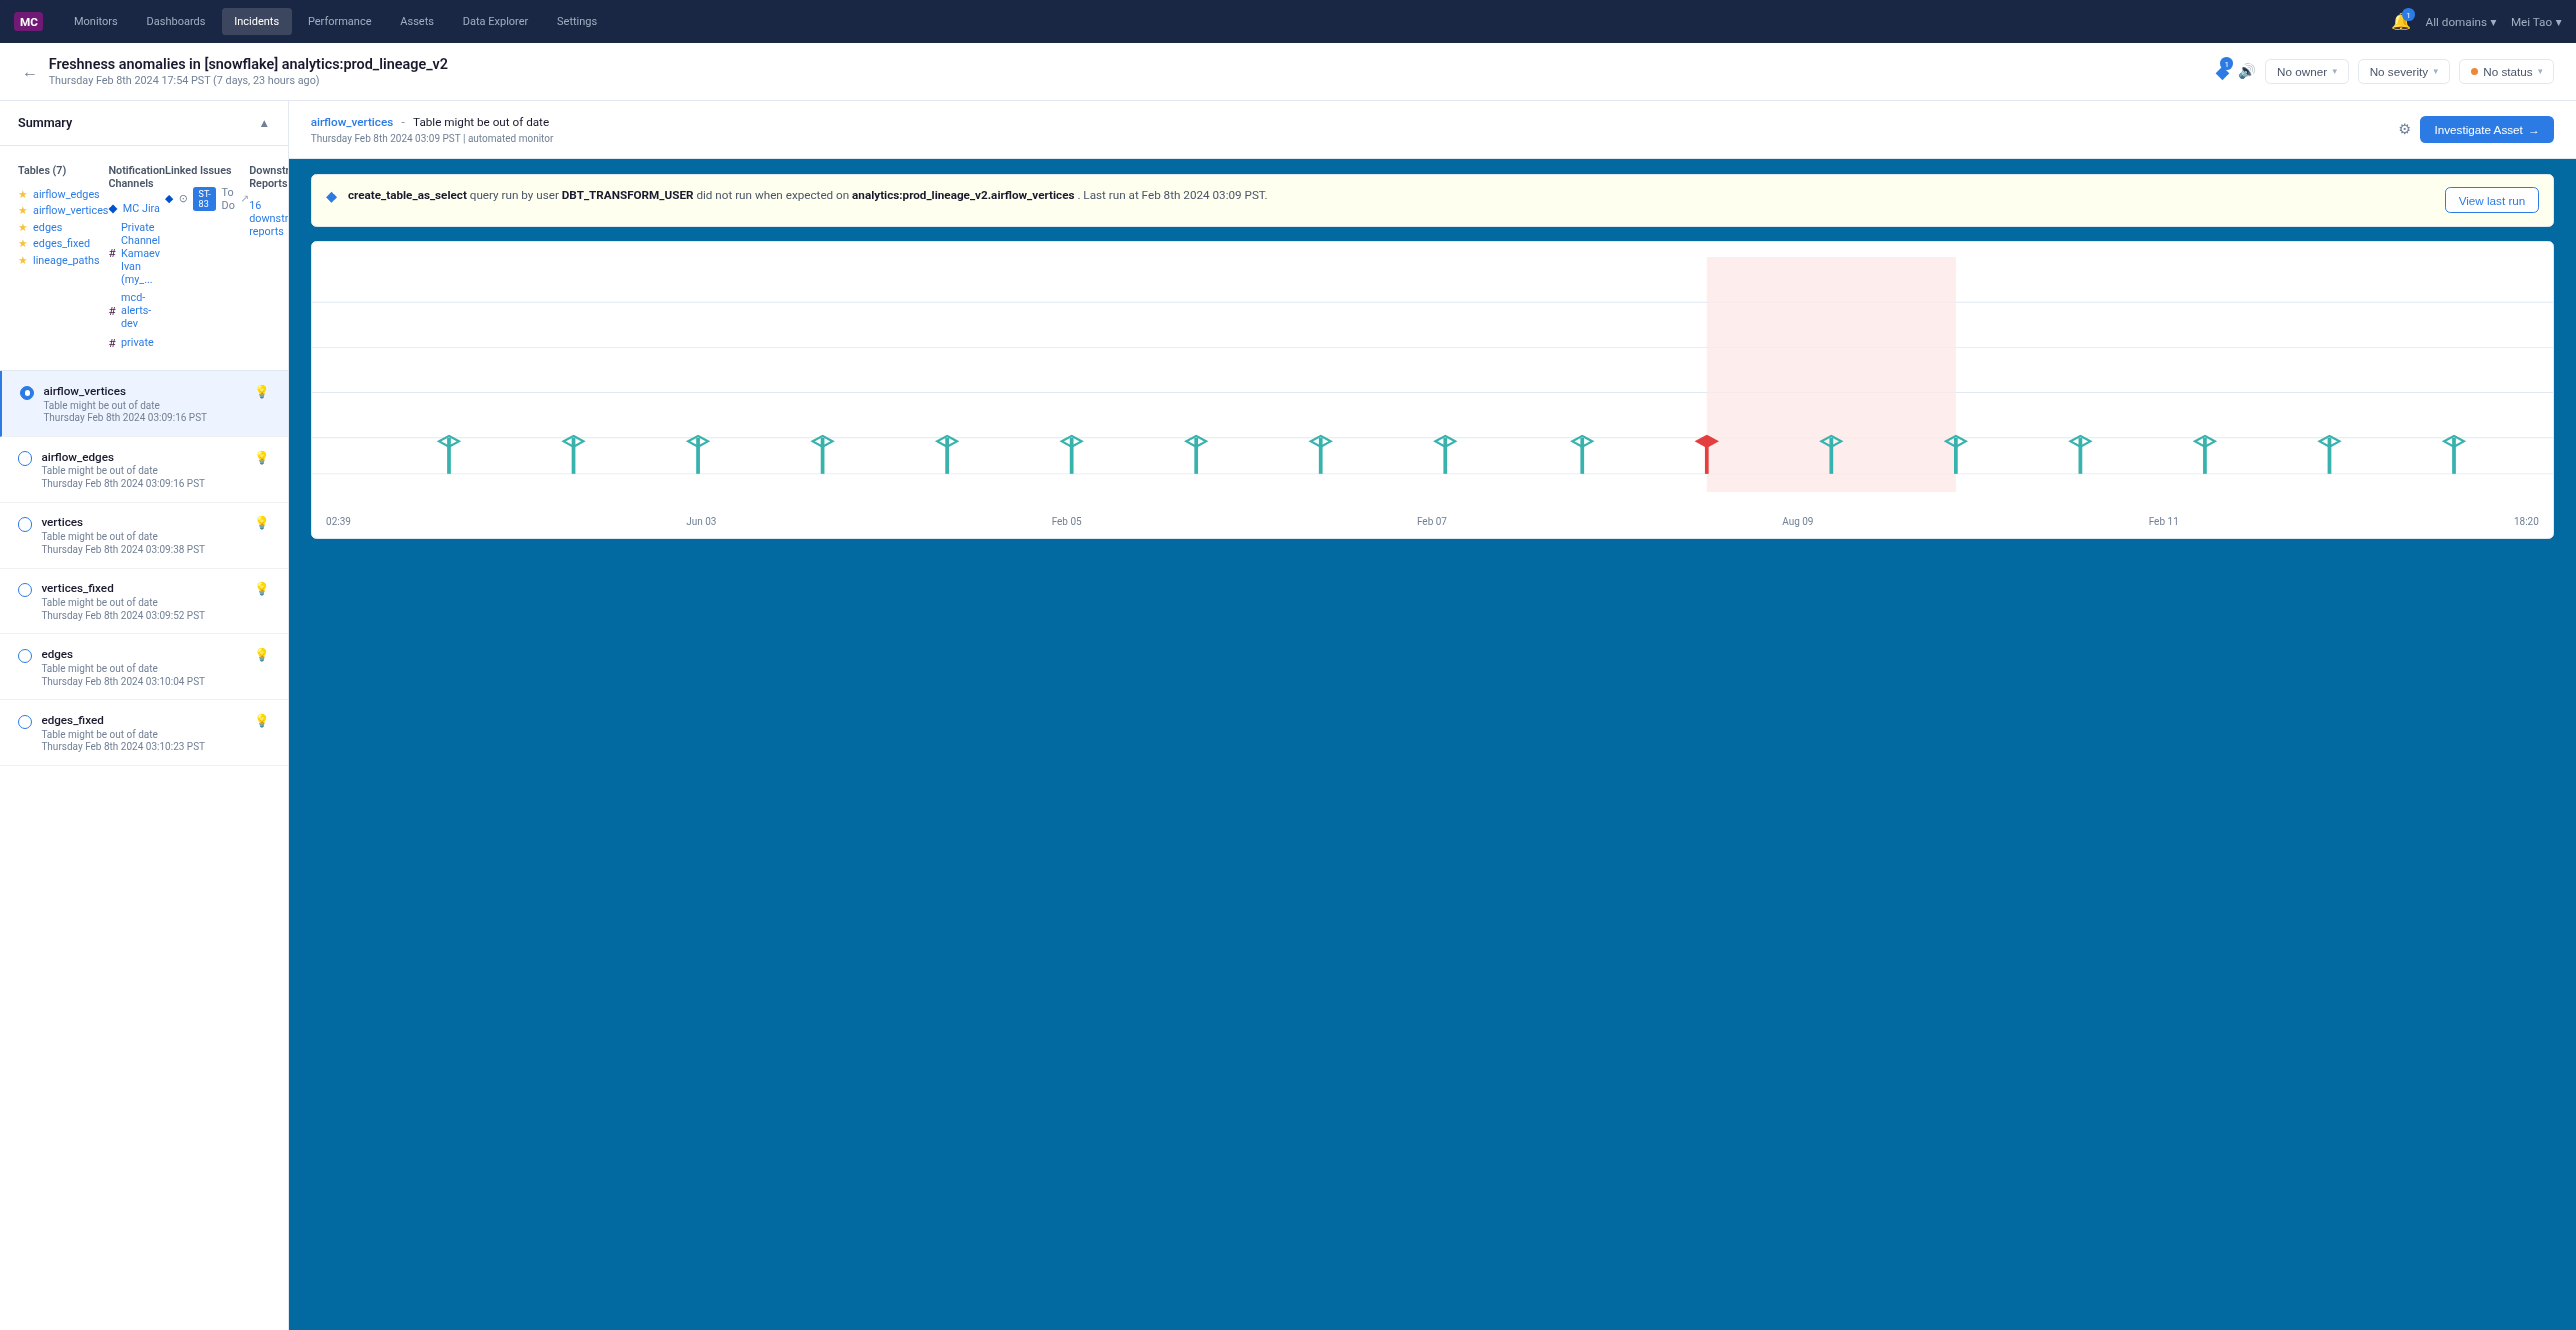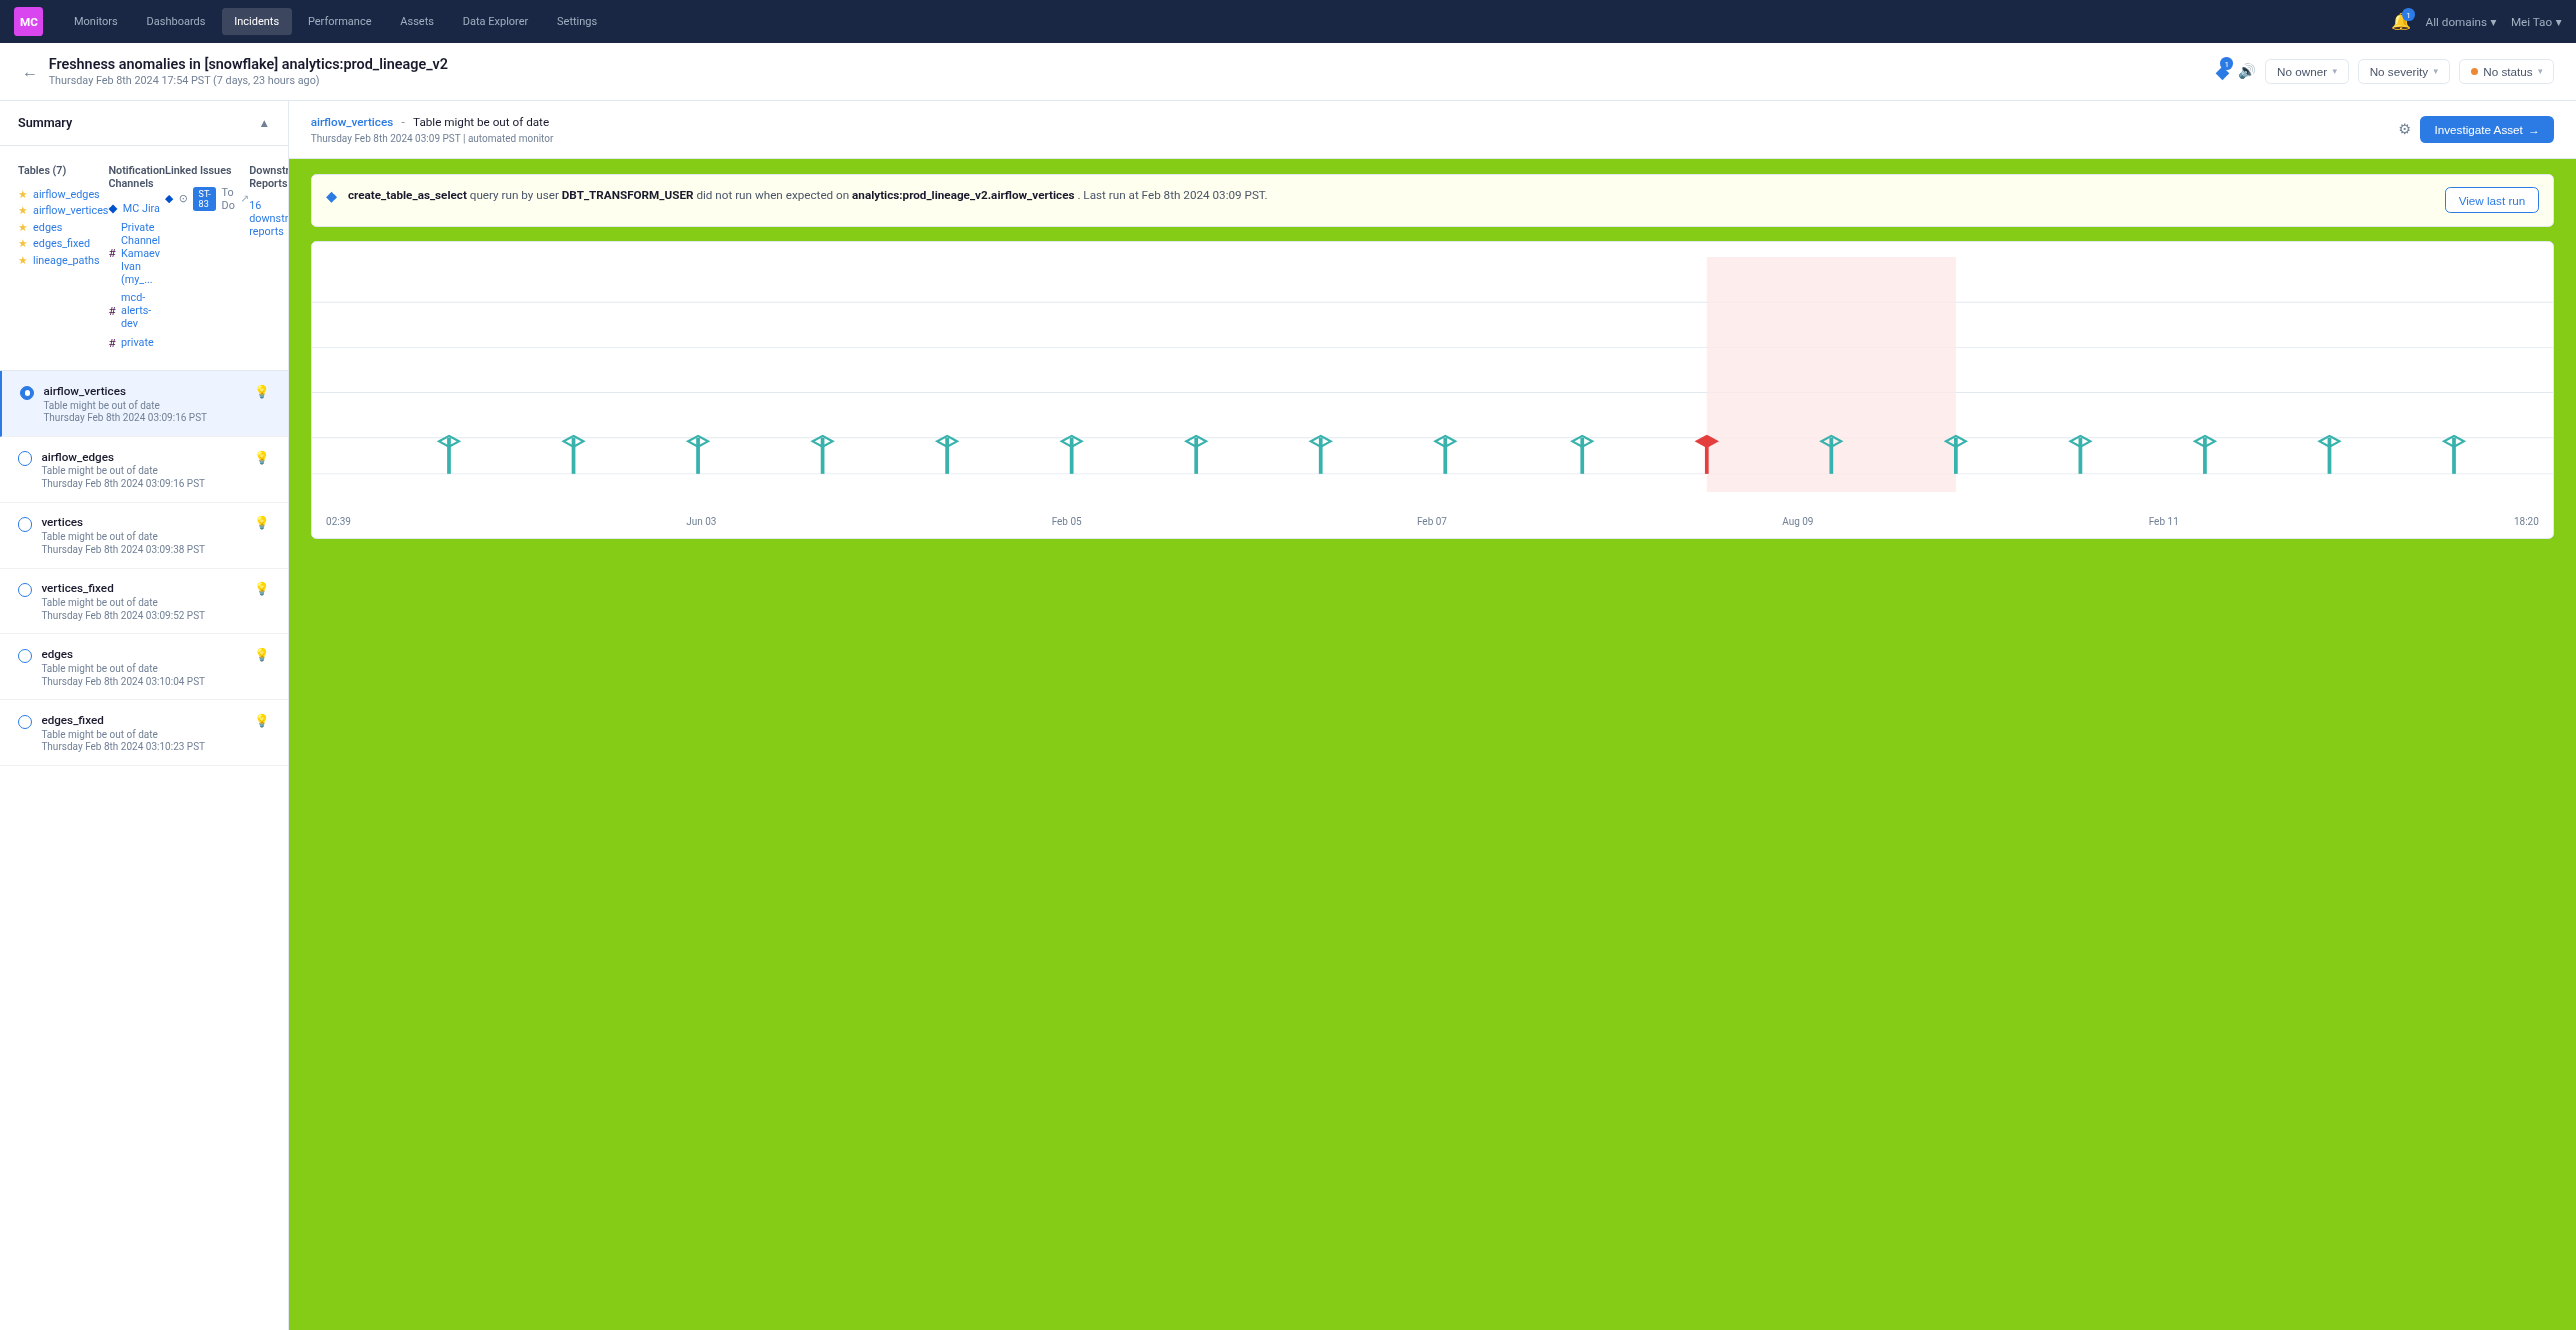--- a/index.html
+++ b/index.html
@@ -8,26 +8,26 @@
     
     .topnav {
       background: #1a2744;
       display: flex;
       align-items: center;
       height: 43px;
       padding: 0 14.4px;
       gap: 3.6px;
     }
     .topnav-logo {
-      background: #d946ef;
+      background: #701a75;
       color: white;
       font-weight: bold;
       font-size: 11.7px;
       width: 29px;
-      height: 29px;
+      height: 19px;
       border-radius: 3.6px;
       display: flex;
       align-items: center;
       justify-content: center;
       margin-right: 14.4px;
     }
     .topnav-item {
       color: #a0aec0;
       padding: 7.2px 12.6px;
       border-radius: 3.6px;
@@ -413,21 +413,21 @@
 
     .main-right-body {
       flex: 1;
       display: flex;
       overflow: hidden;
     }
 
     .center-scroll {
       flex: 1;
       overflow-y: auto;
-      background: #84cc16;
+      background: #0369a1;
     }
 
     .chart-x-labels {
       display: flex;
       justify-content: space-between;
       padding: 3.6px 14.4px 3.6px;
       font-size: 10px;
       color: #718096;
     }
   </style>

